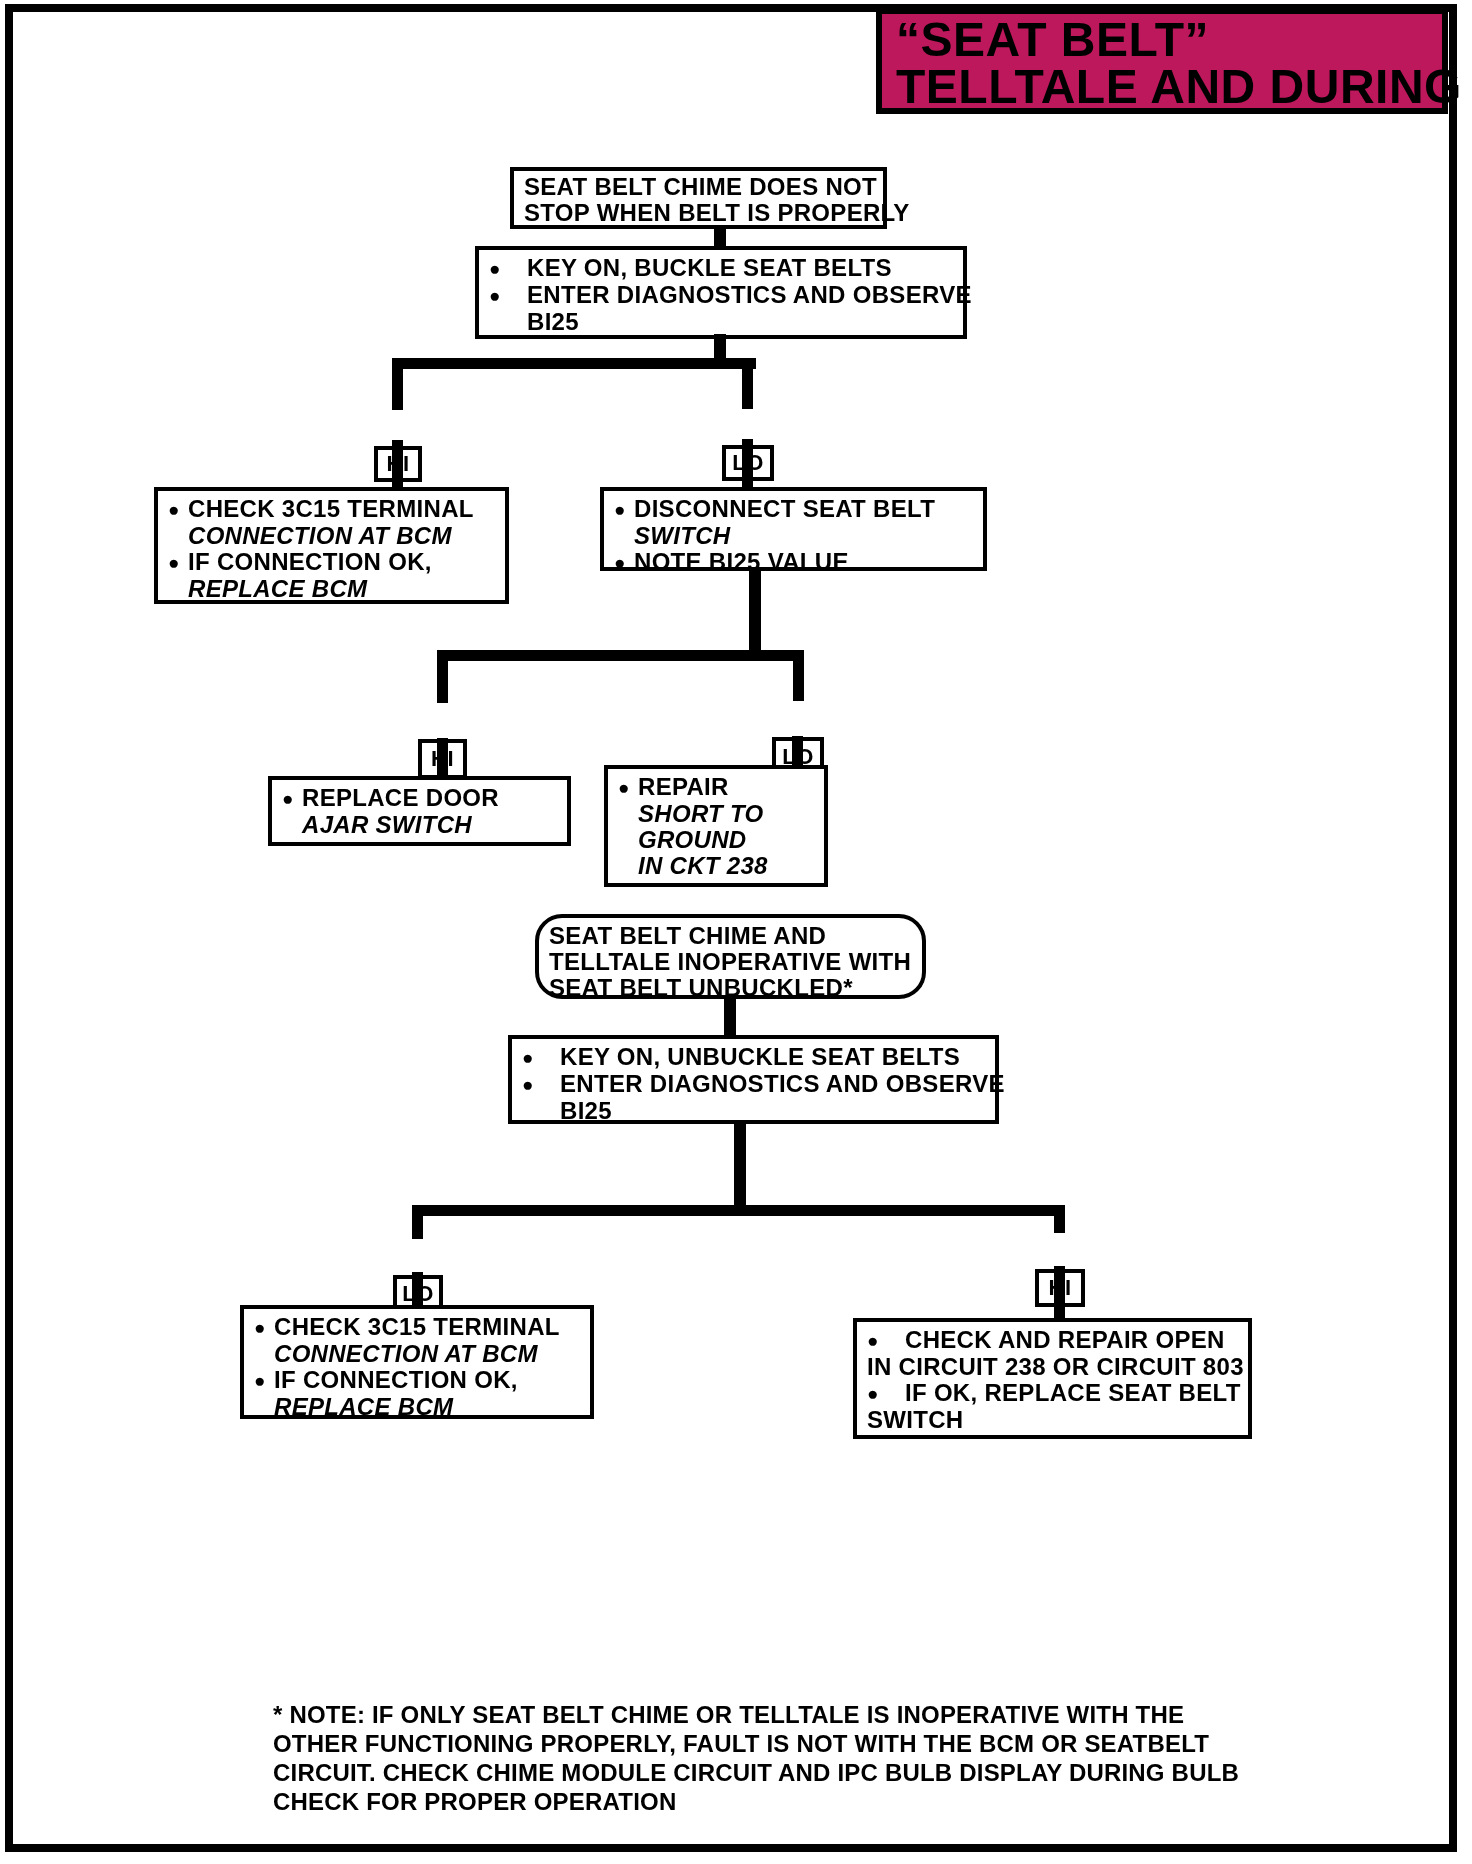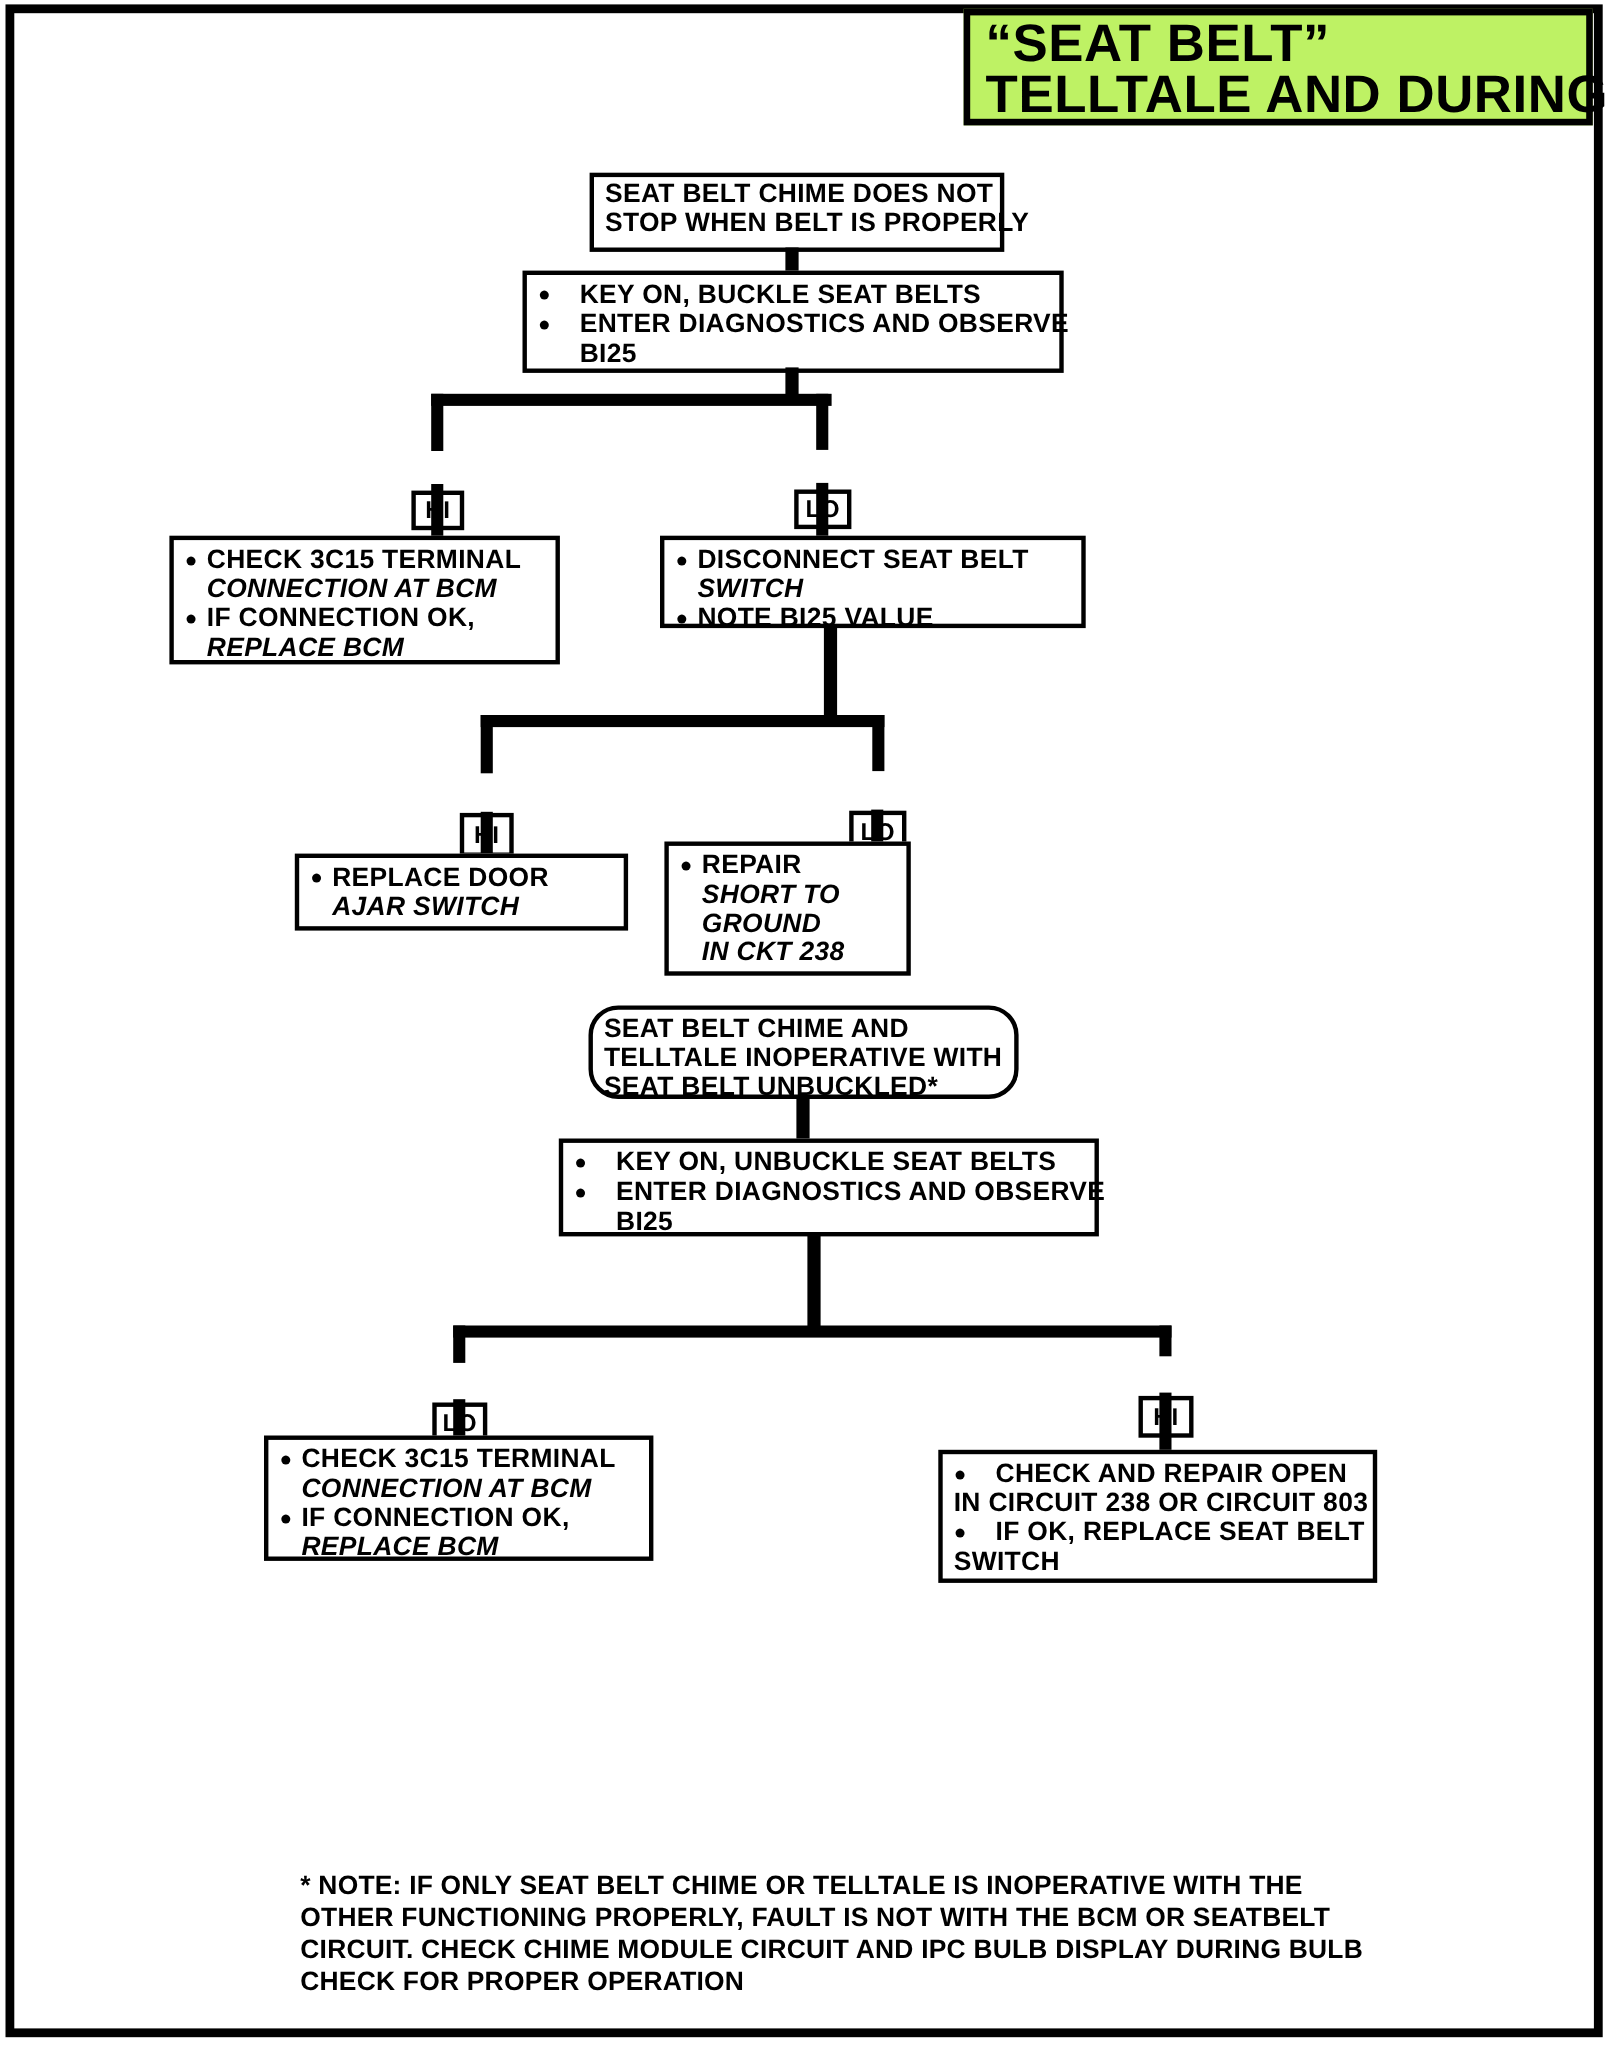--- a/index.html
+++ b/index.html
@@ -13,21 +13,21 @@
     overflow:hidden;
   }
   .border-frame {
     position:absolute; left:5px; top:4px;
     width:1452px; height:1848px;
     border:8px solid #000;
     box-sizing:border-box;
   }
   .title-box {
     position:absolute; left:876px; top:8px; width:572px; height:106px;
-    border:6px solid #000; background:#bef264; box-sizing:border-box;
+    border:6px solid #000; background:#be185d; box-sizing:border-box;
     padding:2px 0 0 14px;
     font-size:48px; line-height:47px; letter-spacing:0.5px;
     white-space:nowrap;
   }
   .fbox {
     position:absolute;
     border:4px solid #000; background:#fff; box-sizing:border-box;
     font-size:24px; line-height:26px; letter-spacing:0.3px;
     padding:5px 6px 4px 10px;
   }
@@ -54,21 +54,21 @@
 <body>
 
 <div class="page">
   <div class="border-frame"></div>
 
   <div class="title-box">
     <div class="ln">“SEAT BELT”</div>
     <div class="ln">TELLTALE AND DURING</div>
   </div>
 
-  <div class="fbox" style="left:510px; top:157px; width:377px; height:72px; padding-top:3px;margin-left:26px;">
+  <div class="fbox" style="left:510px; top:167px; width:377px; height:62px; padding-top:3px;">
     <div class="ln">SEAT BELT CHIME DOES NOT</div>
     <div class="ln">STOP WHEN BELT IS PROPERLY</div>
   </div>
 
   <div class="conn" style="left:714px; top:225px; width:12px; height:26px;"></div>
 
   <div class="fbox" style="left:475px; top:246px; width:492px; height:93px;">
     <div class="ln"><span class="blt b-wide">●</span><span>KEY ON, BUCKLE SEAT BELTS</span></div>
     <div class="ln"><span class="blt b-wide">●</span><span>ENTER DIAGNOSTICS AND OBSERVE</span></div>
     <div class="ln ind-wide">BI25</div>

